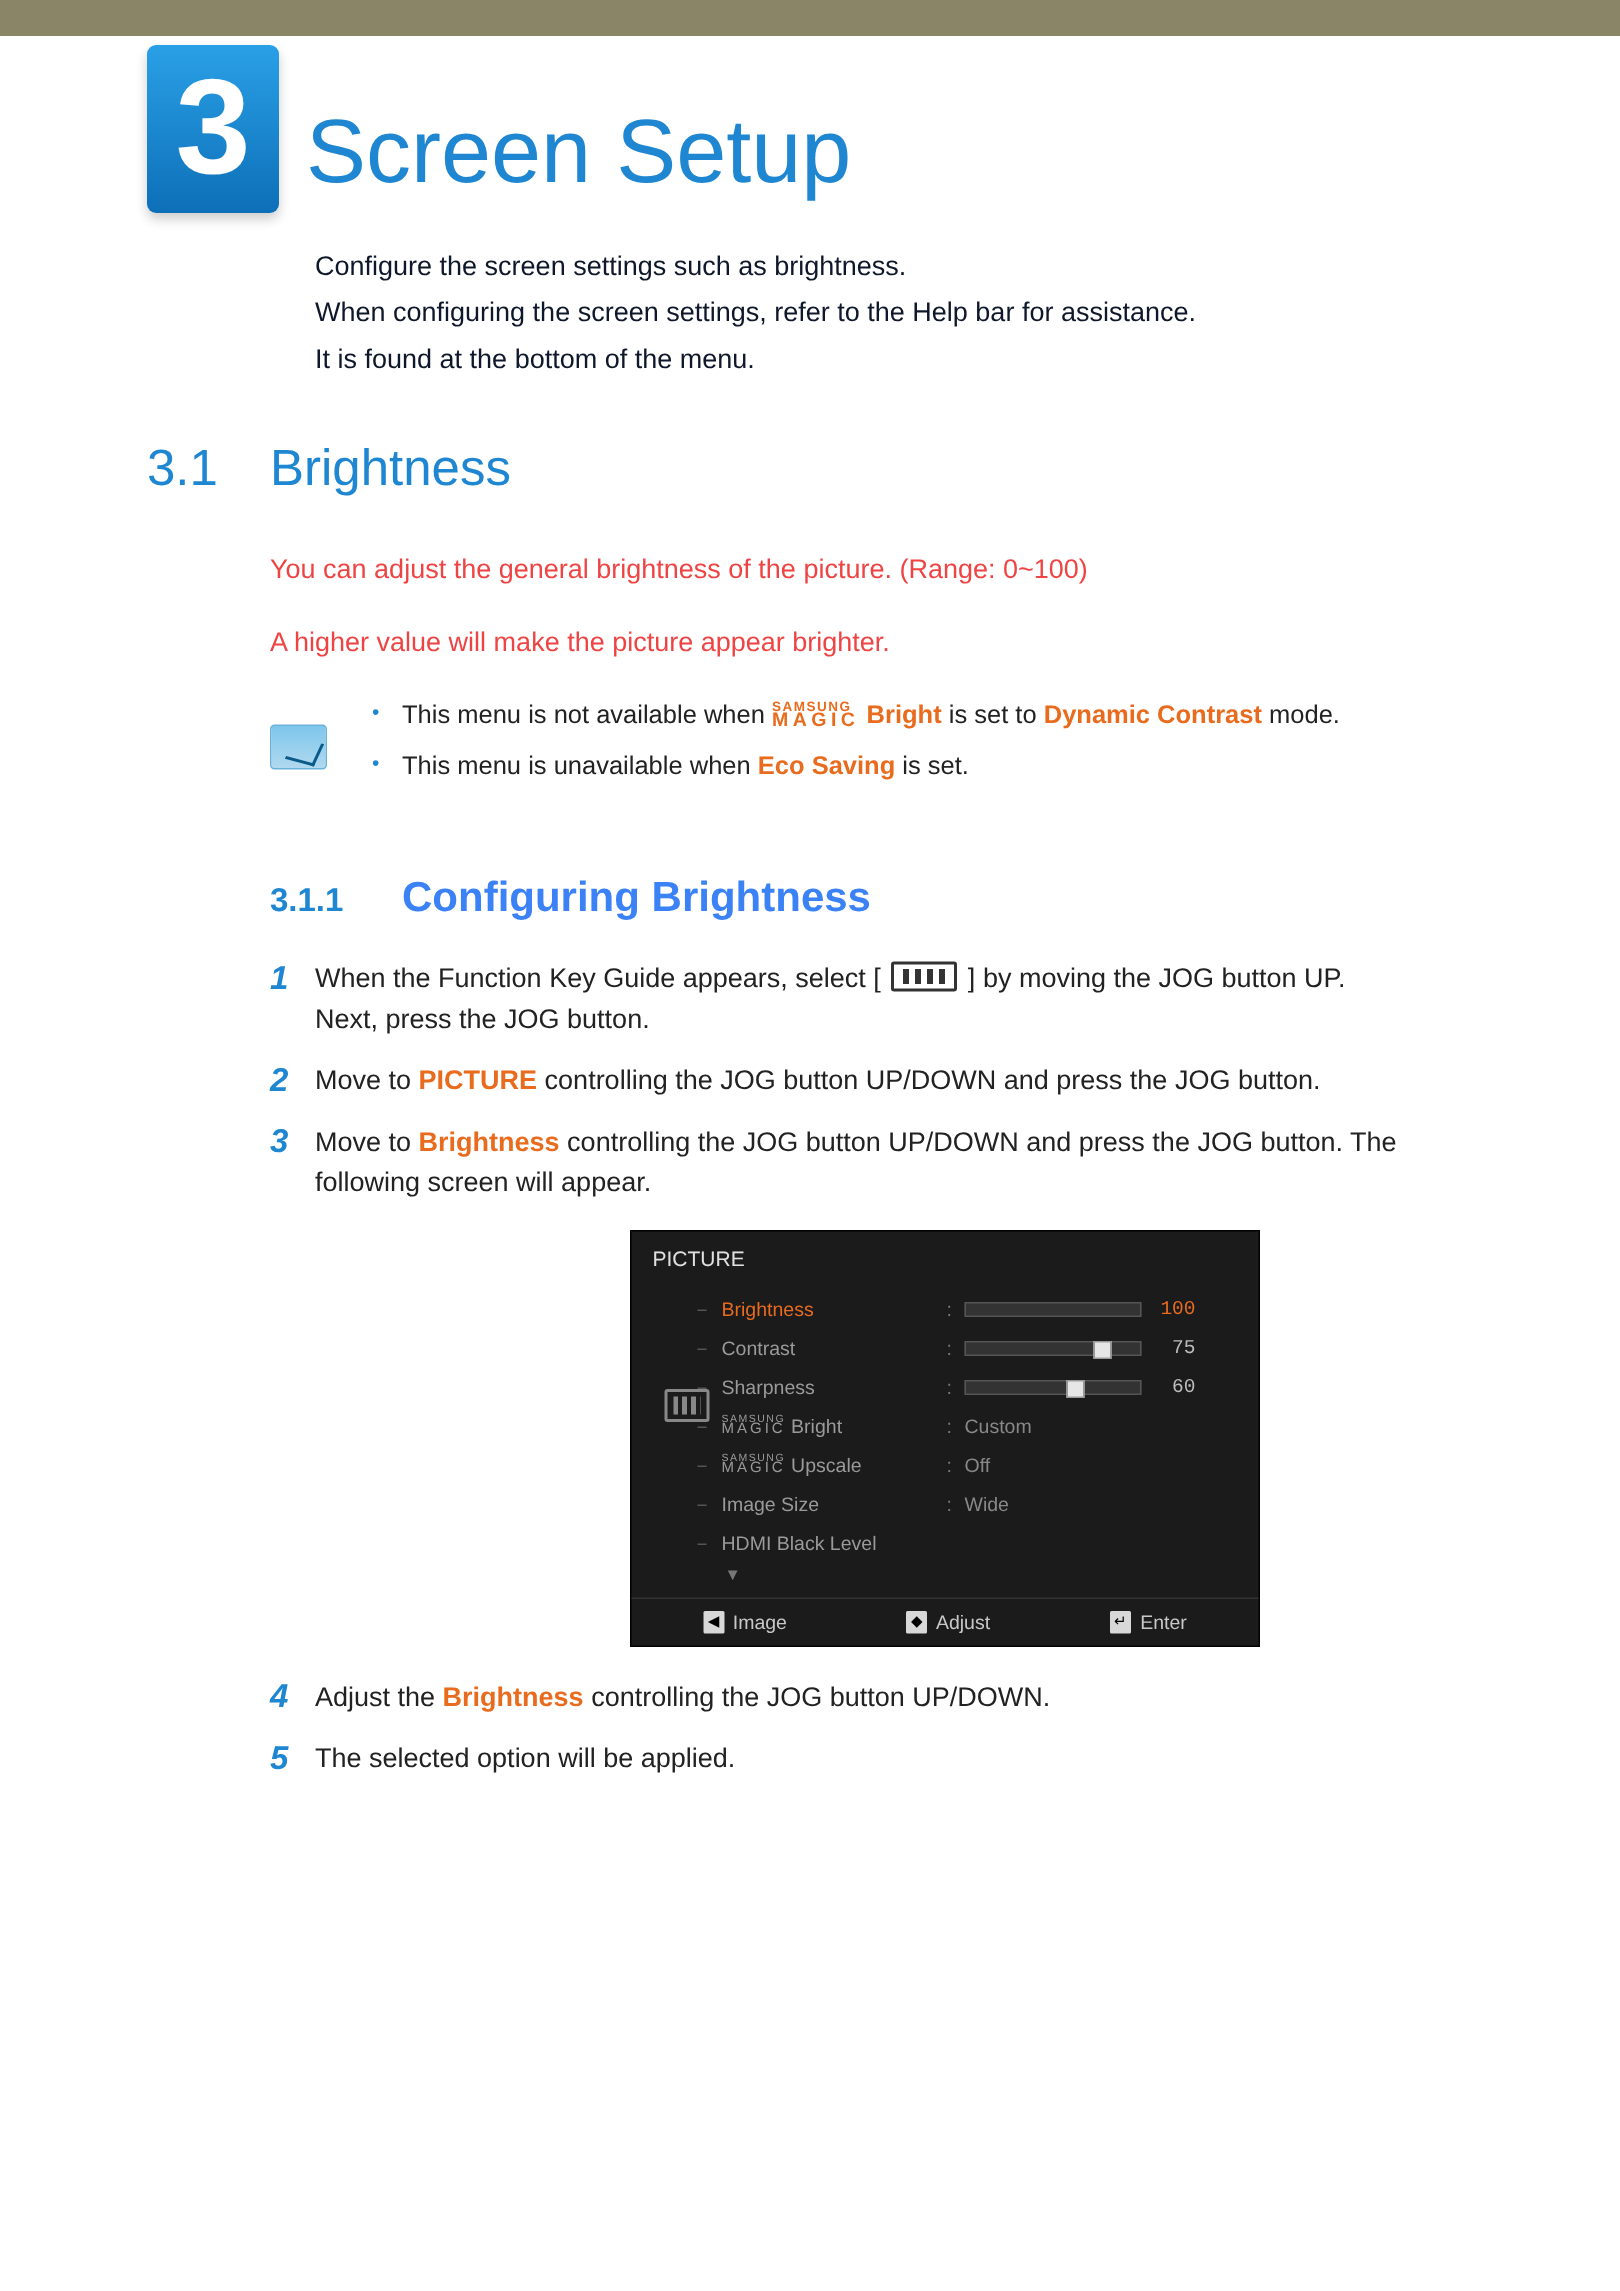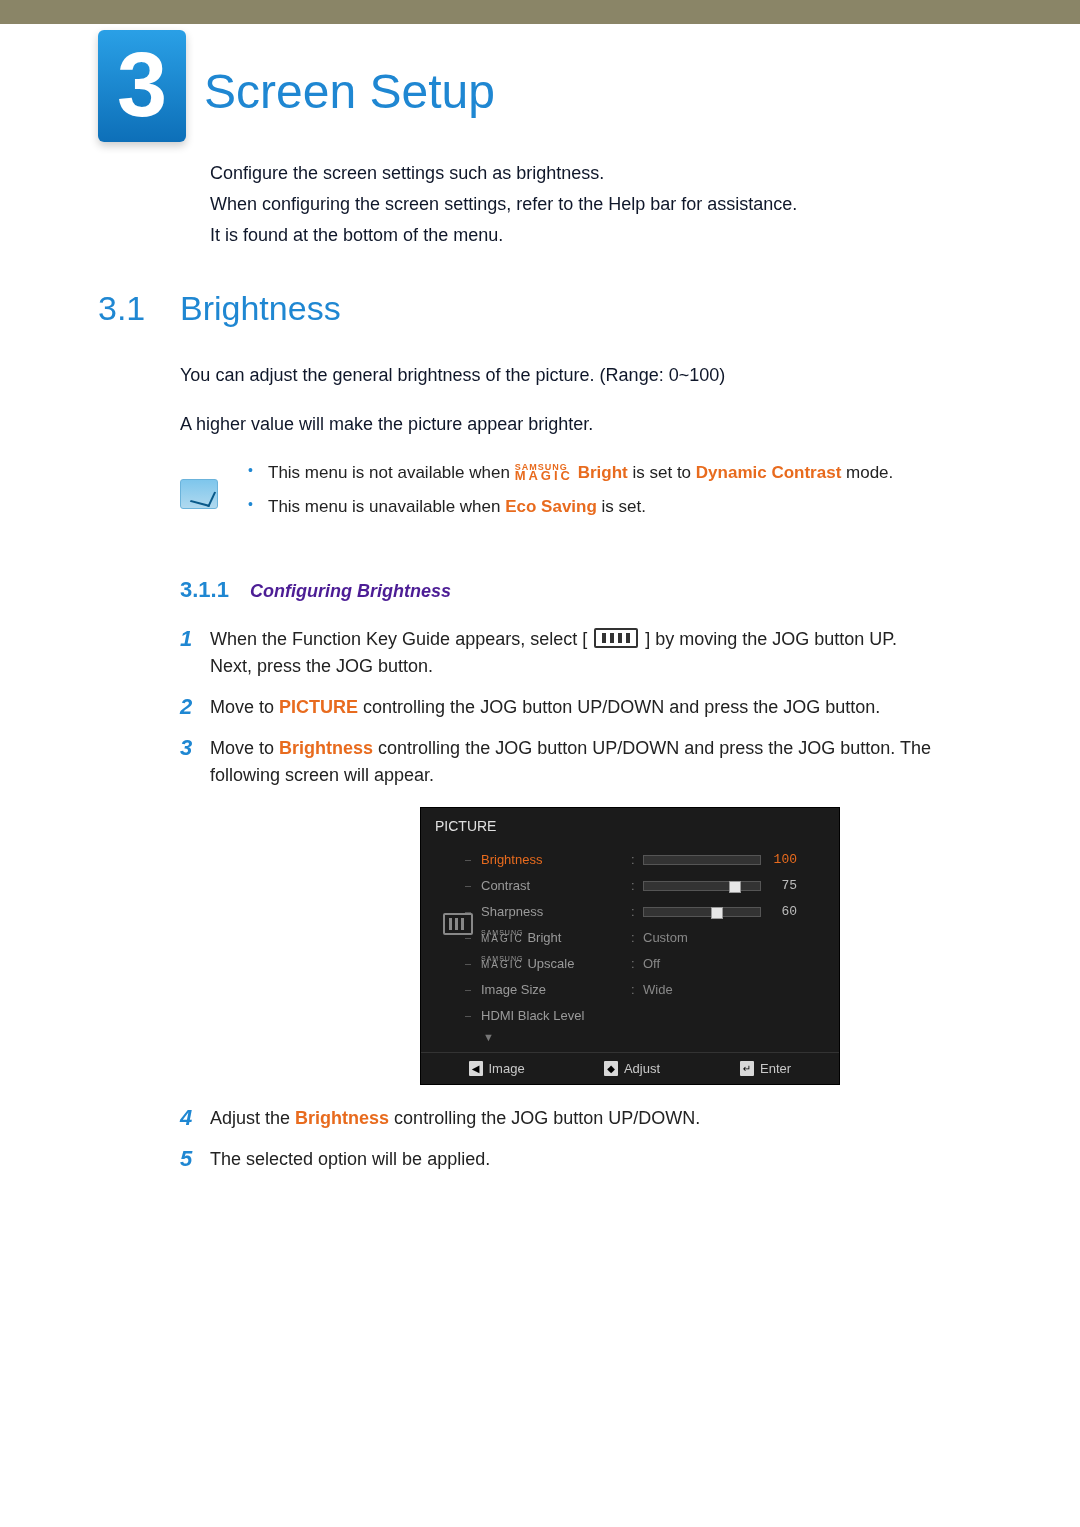--- a/index.html
+++ b/index.html
@@ -25,34 +25,34 @@
     border-radius: 6px;
     margin-left: -8px;
     position: relative;
     box-shadow: 0 4px 8px rgba(0,0,0,.2);
   }
   .chapter-num {
     color: #fff; font-size: 90px; font-weight: bold;
     position: absolute; top: -12px; left: 50%; transform: translateX(-50%);
   }
   .chapter-title {
-    font-size: 48px; color: #1f87d2; font-weight: normal;
+    font-size: 60px; color: #1f87d2; font-weight: normal;
     margin: 26px 0 0 18px;
   }
   .intro {
     margin: 18px 0 0 210px; max-width: 740px;
   }
   .intro p { margin-bottom: 4px; color: #0f172a; }
   .sec-row {
     display: flex; align-items: baseline;
     margin: 34px 0 0 98px;
   }
   .sec-num { color: #1f87d2; font-size: 34px; font-weight: normal; width: 82px; }
   .sec-title { color: #1f87d2; font-size: 34px; font-weight: normal; }
-  .body-text { margin: 28px 0 0 180px; max-width: 760px; color: #0f172a; }
+  .body-text { margin: 28px 0 0 180px; max-width: 760px; color: #ef4444; }
   .body-text p { margin-bottom: 22px; }
   .note-block {
     display: flex; align-items: center;
     margin: 8px 0 0 180px; max-width: 760px;
   }
   .note-icon {
     width: 38px; height: 30px;
     background: linear-gradient(180deg,#7ec6ec,#b0d9ef);
     border: 1px solid #6bb3db; border-radius: 3px;
     margin-right: 30px;
@@ -67,24 +67,24 @@
   .bullets li { position: relative; padding-left: 20px; margin-bottom: 8px; color:#222; font-size:17px;}
   .bullets li::before {
     content:"•"; position:absolute; left:0; top:0; color:#1f87d2; font-size:14px;
   }
   .hl { color:#e86b1e; font-weight: bold; }
   .hl2 { color:#e86b1e; font-weight: bold; }
   .magic { display:inline-block; line-height:.8; vertical-align:-2px; text-align:left; }
   .magic .sm { font-size:9px; letter-spacing:1px; display:block; color:#e86b1e; font-weight:bold;}
   .magic .mg { font-size:13px; letter-spacing:3px; display:block; color:#e86b1e; font-weight:bold;}
   .subsec-row {
-    display:flex; align-items:baseline; margin:46px 0 0 180px;
+    display:flex; align-items:baseline; margin:46px 0 0 180px;gap:18px;
   }
   .subsec-num { color:#1f87d2; font-size:22px; font-weight:bold; width:70px;}
-  .subsec-title { color:#4c1d95; font-size:18px; font-weight:bold;font-style:italic;}
+  .subsec-title { color:#3b82f6; font-size:28px; font-weight:bold;}
   ol.steps { list-style:none; margin:20px 0 0 180px; max-width:760px; }
   ol.steps > li { display:flex; margin-bottom:14px; }
   .step-n { color:#1f87d2; font-size:22px; font-style:italic; font-weight:bold; width:30px; flex-shrink:0; line-height:1.2;}
   .step-t { color:#222; }
   .menu-icon {
     display:inline-block; width:44px; height:20px; vertical-align:-3px;
     border:2px solid #333; border-radius:2px; position:relative; margin:0 2px;
   }
   .menu-icon::before {
     content:""; position:absolute; top:3px; bottom:3px; left:6px; right:6px;

